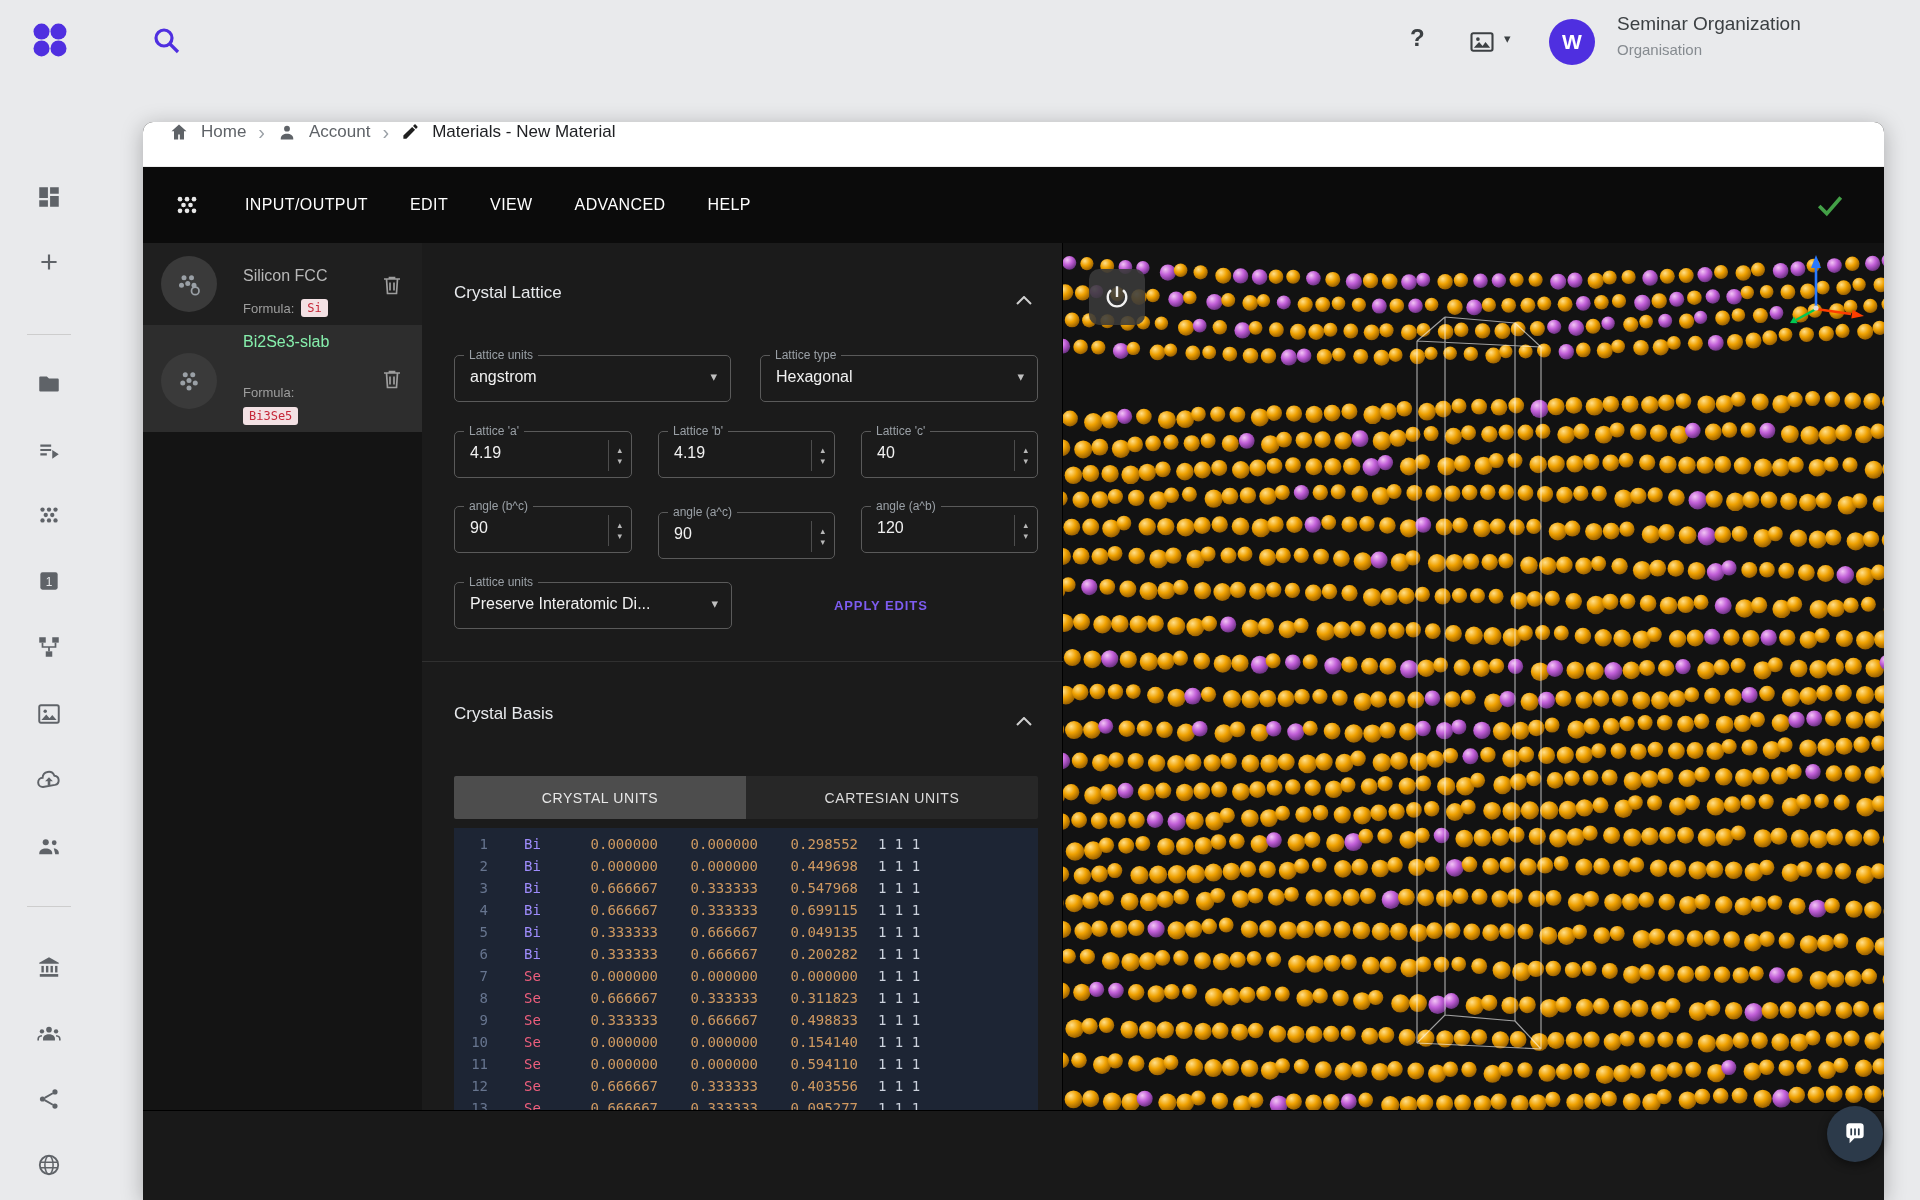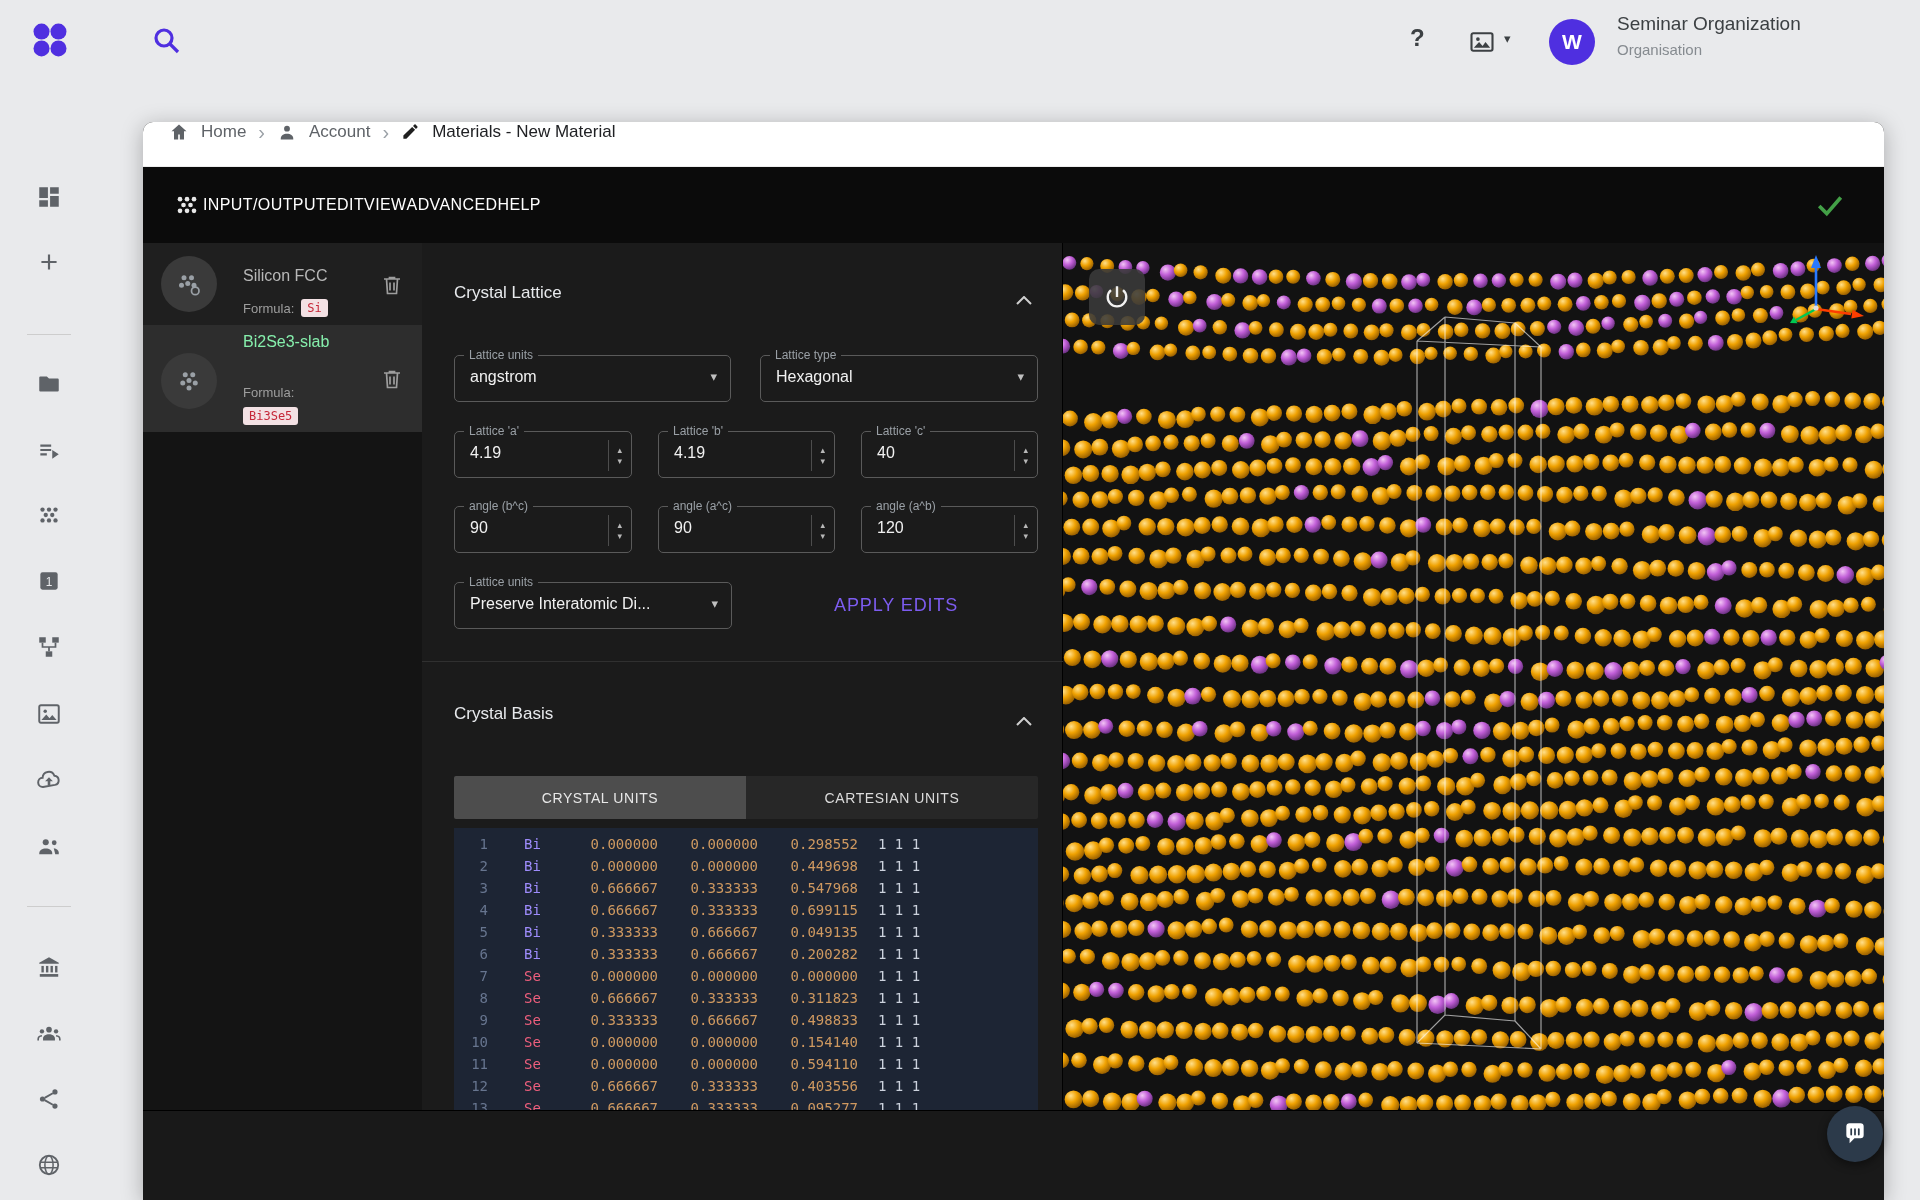--- a/index.html
+++ b/index.html
@@ -31,21 +31,21 @@
 
   .breadcrumb{position:absolute;left:0;top:0;width:1741px;height:45px;background:#fff;
               display:flex;align-items:flex-start;padding:0 26px;gap:12px;font-size:17px;color:#5f6368;
               border-bottom:1px solid #ededed}
   .bc-sep{color:#9aa0a6;font-size:20px;line-height:1}
   .bc-cur{color:#202124}
   .bc-ic{display:flex;color:#5f6368}
   .bc-pencil{display:flex;color:#1f1f1f}
 
   .menubar{position:absolute;left:0;top:45px;width:1741px;height:76px;background:#0b0b0b;
-           display:flex;align-items:center;padding:0 40px 0 30px;color:#fff}
+           display:flex;align-items:center;gap:42px;padding:0 40px 0 30px;color:#fff}
   .mb-ic{display:flex;color:#e8e8e8;margin-right:2px}
   .mi{font-size:16px;font-weight:500;letter-spacing:.4px;cursor:default}
   .mb-check{margin-left:auto;display:flex}
 
   .content{position:absolute;left:0;top:121px;width:1539px;height:867px;display:flex}
 
   
   .mat-panel{width:279px;background:#141414;position:relative;flex:none}
   .mat-item{position:absolute;left:0;width:279px}
   .mat-av{position:absolute;left:18px;width:56px;height:56px;border-radius:50%;background:#3a3a3a;
@@ -66,21 +66,21 @@
   .flabel{position:absolute;top:-8px;left:9px;padding:0 5px;background:#1b1b1b;font-size:12px;color:#9aa0a6;white-space:nowrap}
   .fvalue{position:absolute;left:15px;top:12px;font-size:16px;color:#f1f1f1;white-space:nowrap;overflow:hidden;
           text-overflow:ellipsis;max-width:calc(100% - 48px)}
   .fcaret{position:absolute;right:13px;top:13px;color:#c0c0c0;font-size:13px}
   .fspin{position:absolute;right:0;top:8px;height:31px;border-left:1px solid #4d4d4d;padding:2px 9px 2px 8px;
          display:flex;flex-direction:column;align-items:center;justify-content:center;gap:2px;
          color:#b8b8b8;font-size:9px;line-height:9px}
   .fspin i{font-style:normal}
 
   .apply{position:absolute;left:412px;top:339px;height:47px;display:flex;align-items:center;
-         font-size:18px;font-weight:400;letter-spacing:.9px;color:var(--apply);cursor:default}
+         font-size:13px;font-weight:700;letter-spacing:.9px;color:var(--apply);cursor:default}
 
   .tabs{position:absolute;left:32px;top:533px;width:584px;height:43px;display:flex;border-radius:2px;overflow:hidden}
   .tab{flex:1;display:flex;align-items:center;justify-content:center;font-size:14px;letter-spacing:.6px;color:#e8e8e8}
   .tab.active{background:#4d4d4d}
   .tab.inactive{background:#272727;color:#dcdcdc}
 
   .code{position:absolute;left:32px;top:585px;width:584px;height:282px;background:#1d2534;overflow:hidden;padding-top:5px}
   .cl{display:flex;height:22px;align-items:center;font-family:"DejaVu Sans Mono",monospace;font-size:14px;white-space:pre}
   .c-ln{width:34px;text-align:right;color:#67758f}
   .c-el{margin-left:36px;width:34px}
@@ -387,21 +387,21 @@
       </div>
 
       <div class="field" style="left:32px;top:263px;width:178px">
         <span class="flabel">angle (b^c)</span>
         <span class="fvalue">90</span>
         <span class="fspin">
             <i>▴</i>
             <i>▾</i>
           </span>
       </div>
-      <div class="field" style="left:236px;top:263px;width:177px">
+      <div class="field" style="left:236px;top:269px;width:177px">
         <span class="flabel">angle (a^c)</span>
         <span class="fvalue">90</span>
         <span class="fspin">
             <i>▴</i>
             <i>▾</i>
           </span>
       </div>
       <div class="field" style="left:439px;top:263px;width:177px">
         <span class="flabel">angle (a^b)</span>
         <span class="fvalue">120</span>

